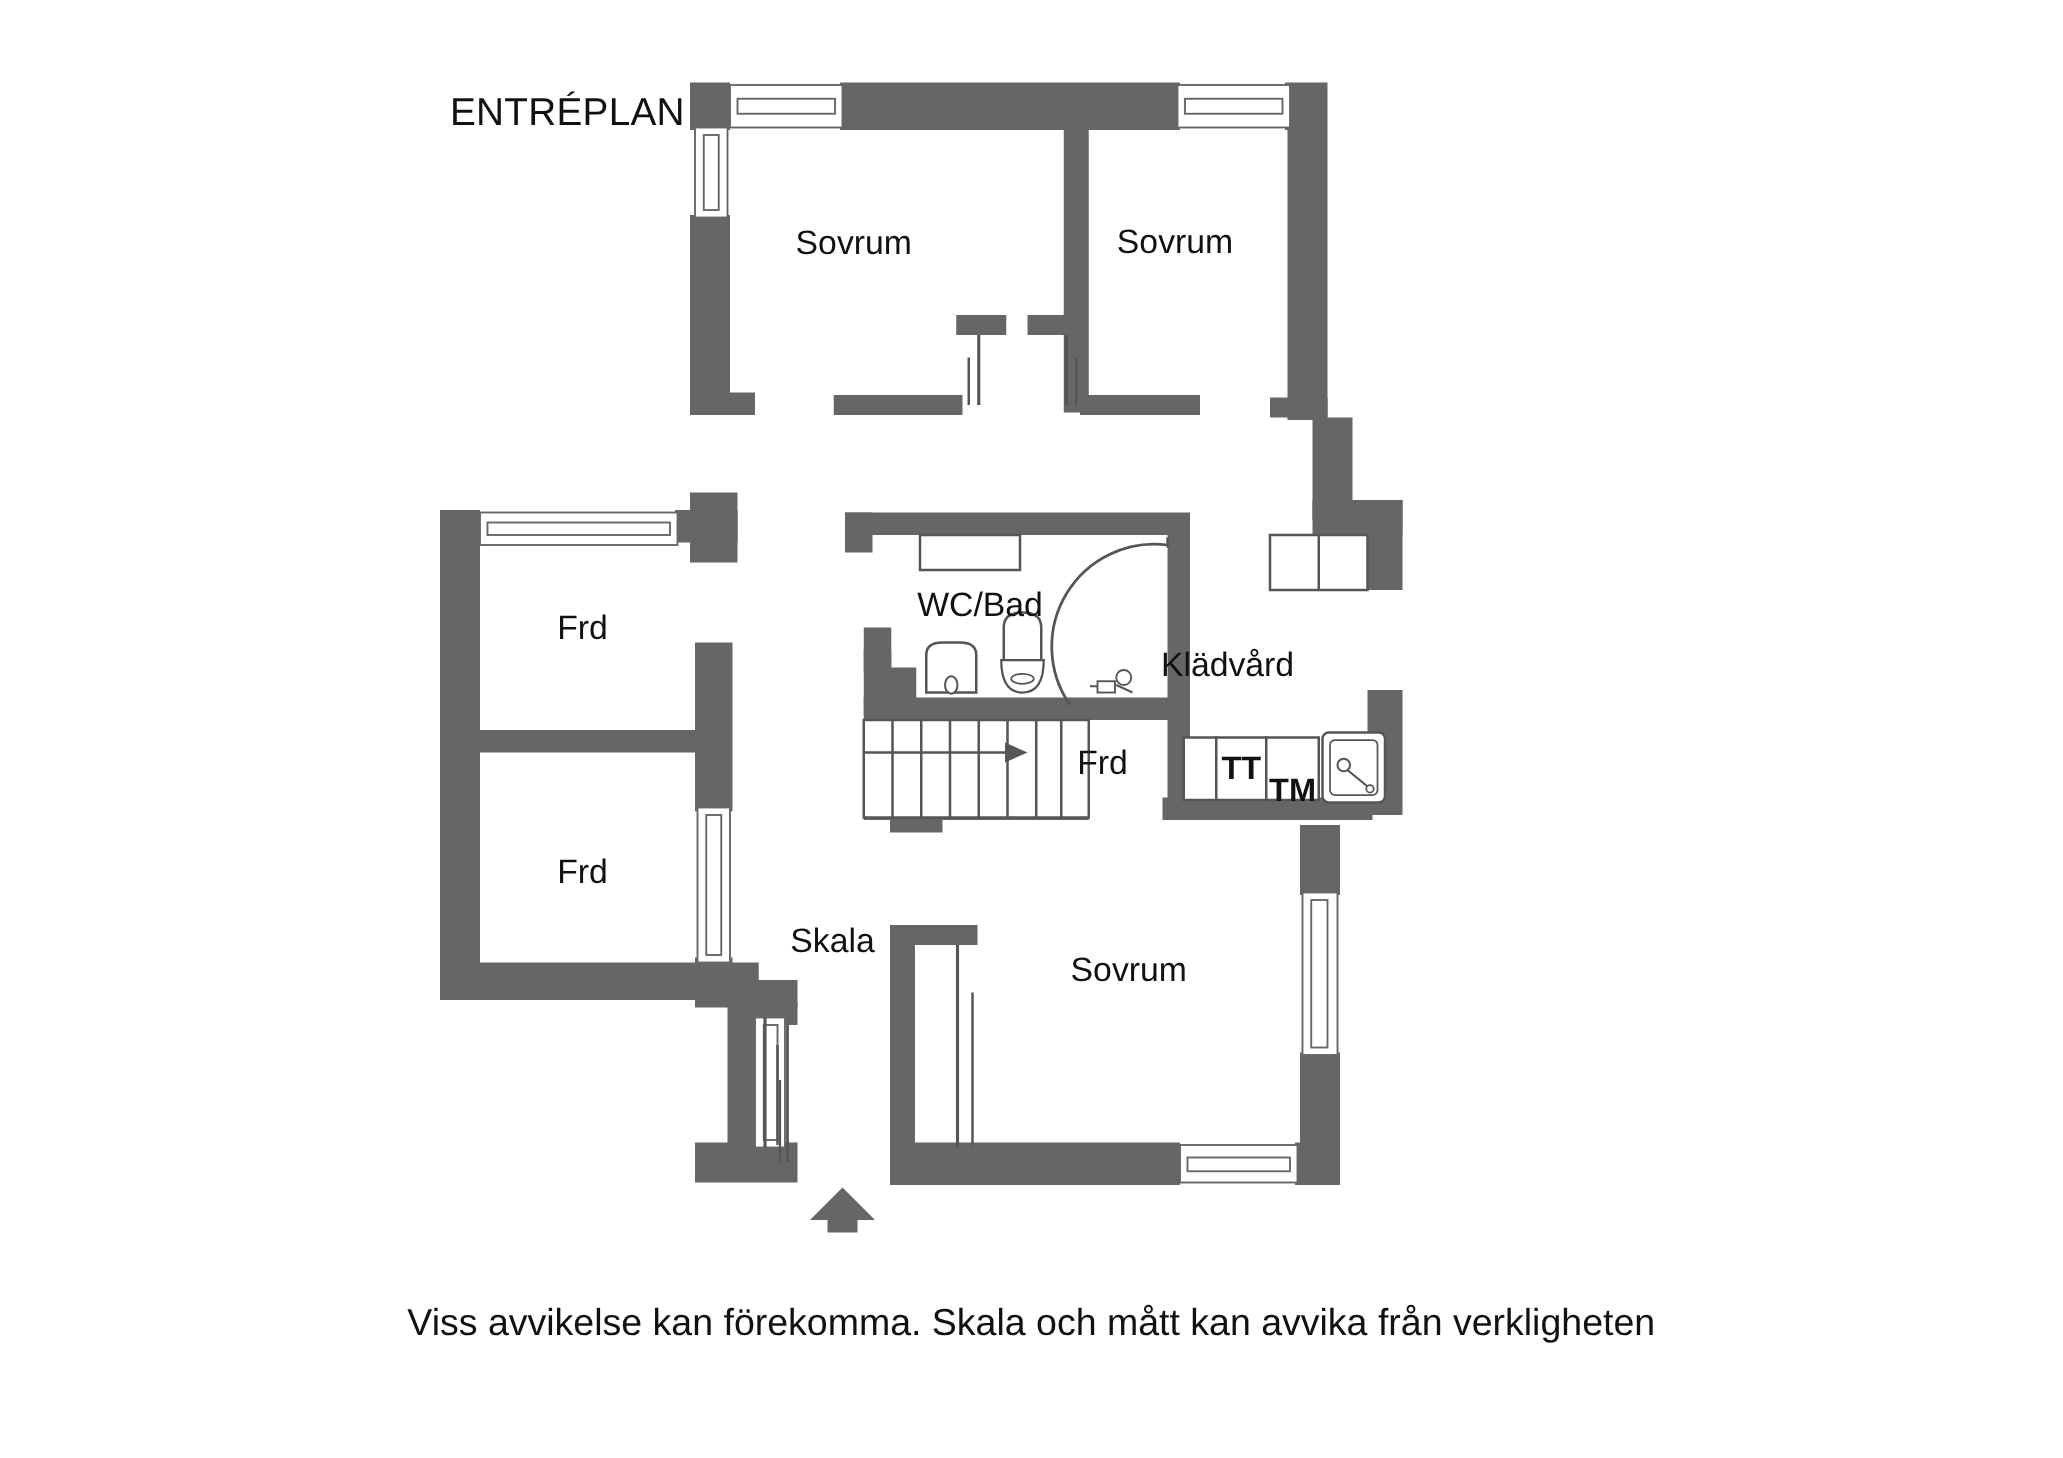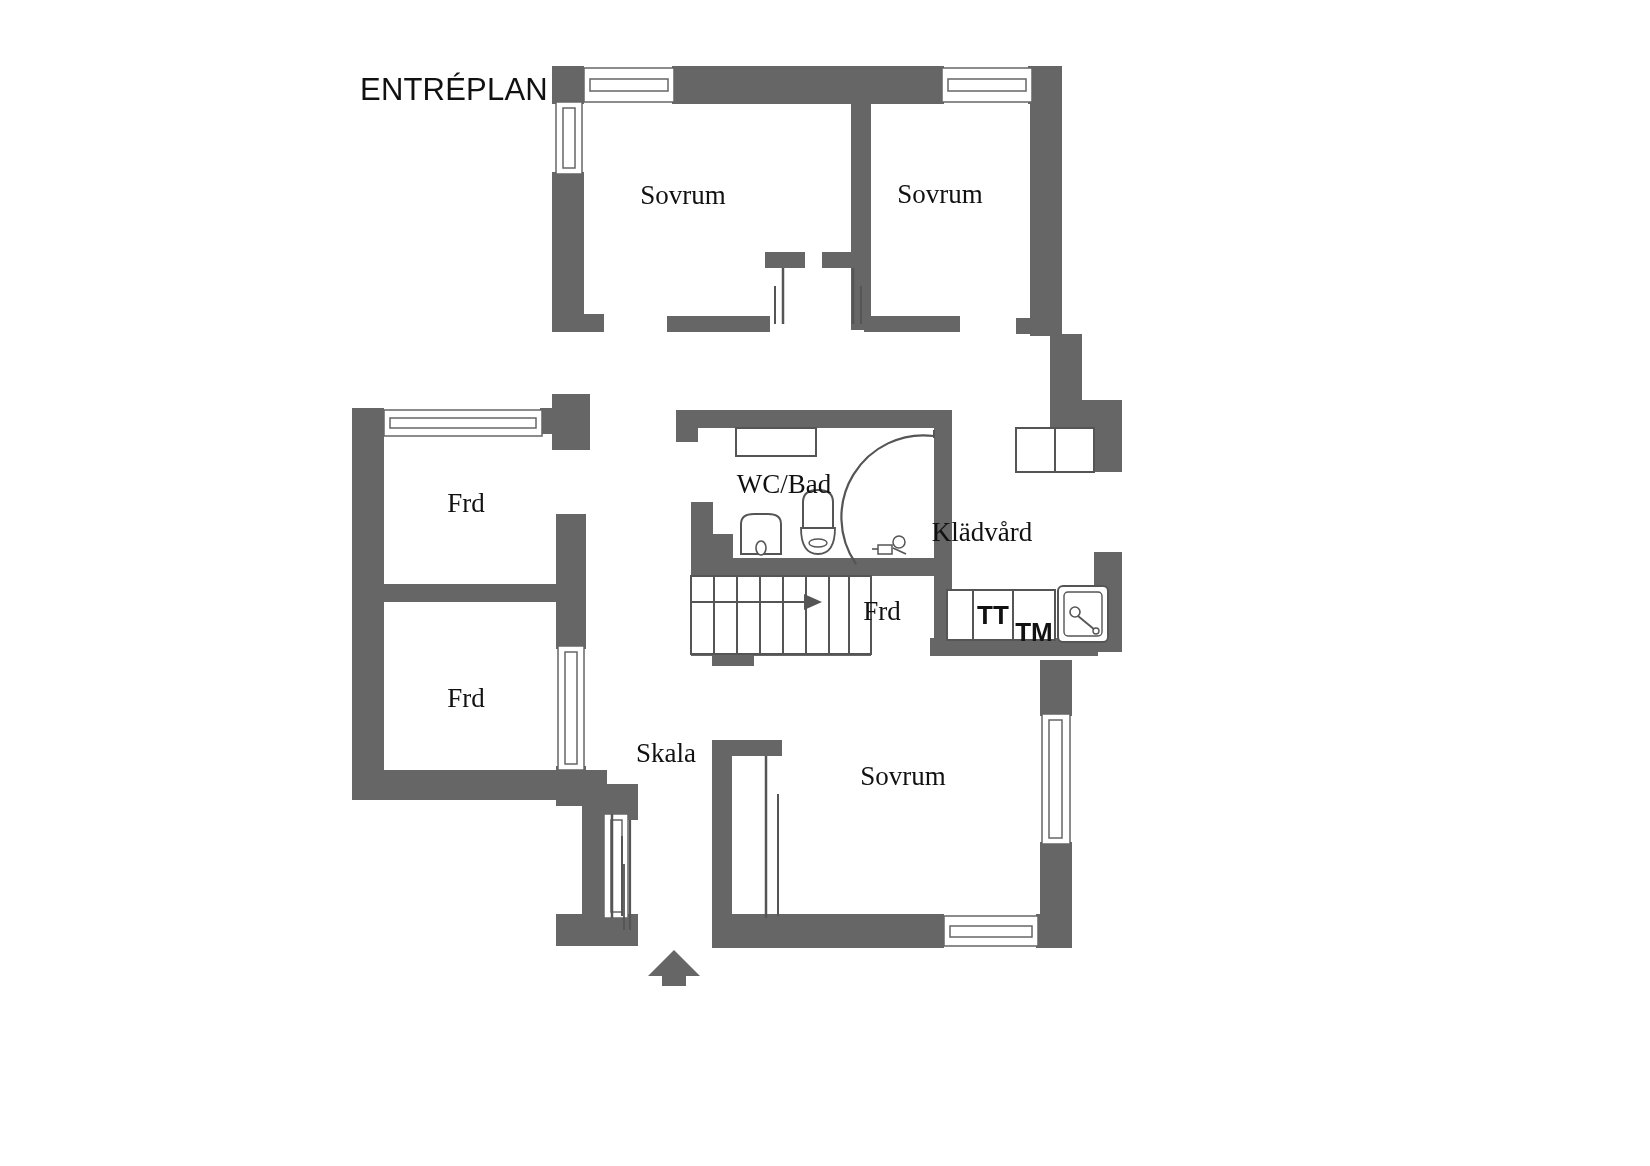--- a/index.html
+++ b/index.html
@@ -38,21 +38,20 @@
     text-align: center;
     font-size: 30px;
     color: #111111;
   }
   .room-label {
     position: absolute;
     font-size: 27px;
     color: #111111;
     white-space: nowrap;
     transform: translate(-50%, -50%);
-    font-family: Liberation Serif, serif;
   }
   .appliance-label {
     position: absolute;
     font-size: 26px;
     color: #111111;
     white-space: nowrap;
     transform: translate(-50%, -50%);
     font-weight: bold;
   }
   svg.floor-svg {
@@ -288,14 +287,15 @@
   <div class="room-label" style="left:466px; top:674px;">Frd</div>
   <div class="room-label" style="left:784px; top:460px;">WC/Bad</div>
   <div class="room-label" style="left:982px; top:508px;">Klädvård</div>
   <div class="room-label" style="left:882px; top:587px;">Frd</div>
   <div class="room-label" style="left:666px; top:729px;">Skala</div>
   <div class="room-label" style="left:903px; top:752px;">Sovrum</div>
 
   <div class="appliance-label" style="left:993px; top:591px;">TT</div>
   <div class="appliance-label" style="left:1034px; top:608px;">TM</div>
 
+  <div class="plan-caption">Viss avvikelse kan förekomma. Skala och mått kan avvika från verkligheten</div>
 
 </div>
 
 </body></html>

